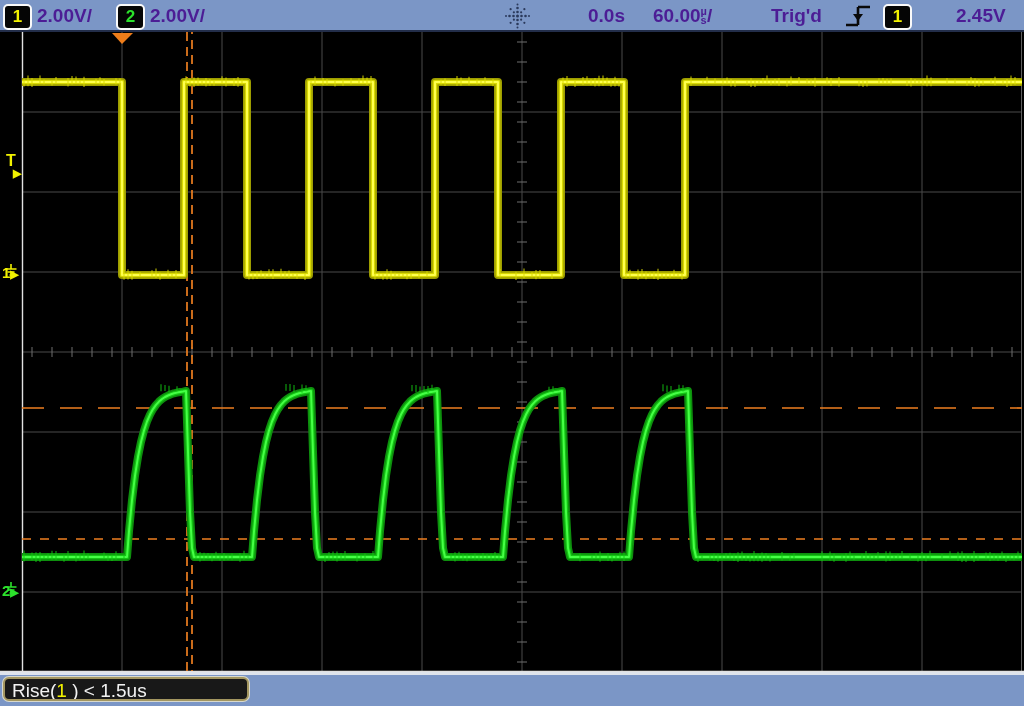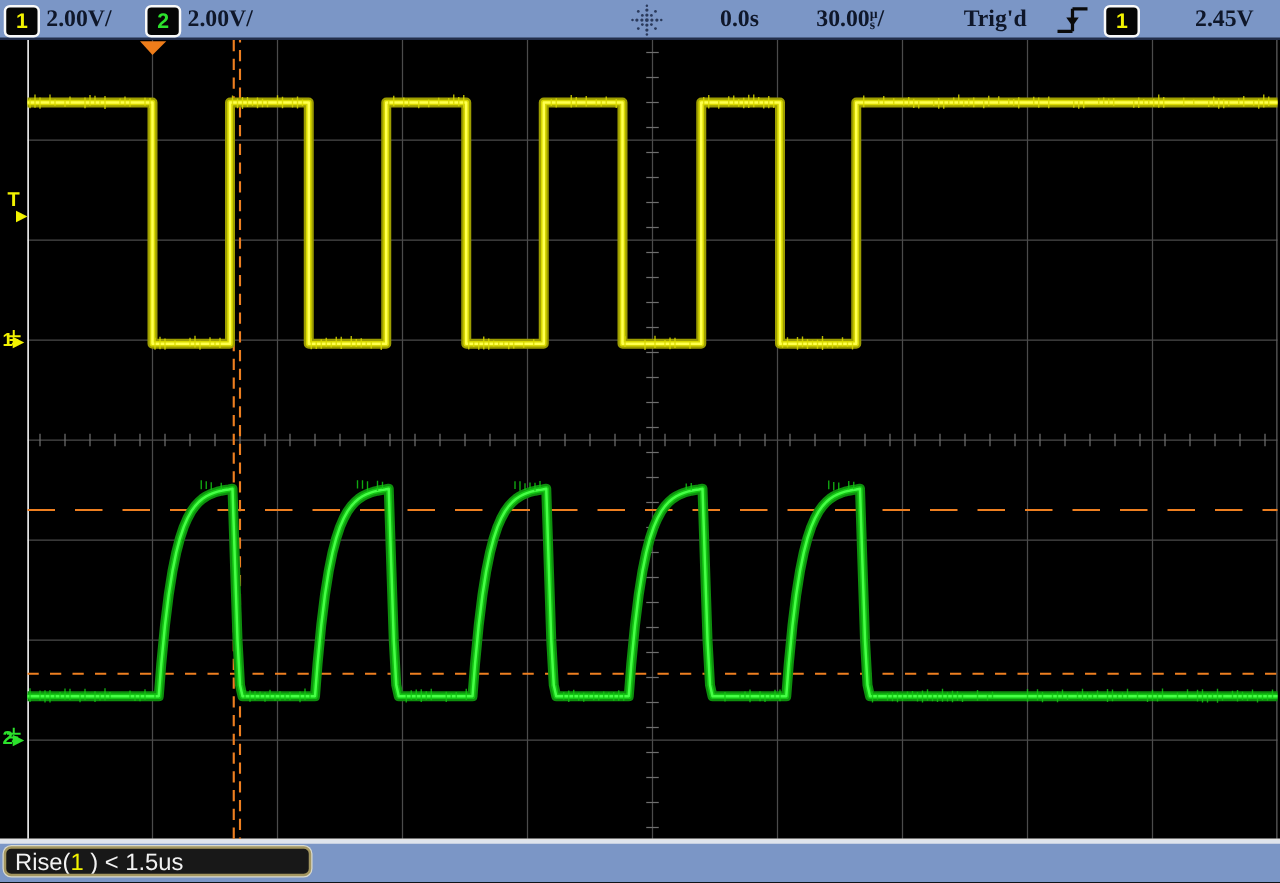--- a/index.html
+++ b/index.html
@@ -1,22 +1,22 @@
 <!DOCTYPE html>
 <html style="--header-bg: #7b96c6; --ch1: #f2f200; --ch2: #2ce22c; --box-border: #a39660;"><head>
 <meta charset="utf-8">
 <style>
   html,body{margin:0;padding:0;background:#000;}
   .screen{position:relative;width:1024px;height:706px;overflow:hidden;background:#000;
           font-family:"Liberation Sans",sans-serif;}
   
   .statusbar{position:absolute;left:0;top:0;width:1024px;height:32px;background:var(--header-bg);
              border-bottom:2px solid #232e4a;box-sizing:border-box;}
-  .hitem{position:absolute;top:4px;height:24px;line-height:24px;color:#0f172a;
-         font-size:19px;font-weight:bold;white-space:nowrap;font-family:Liberation Serif, serif;}
+  .hitem{position:absolute;top:4px;height:24px;line-height:24px;color:#4c1d95;
+         font-size:19px;font-weight:bold;white-space:nowrap;}
   .badge{position:absolute;top:4px;width:25px;height:22px;background:#050505;
          border:2px solid #fafafa;border-radius:5px;display:flex;align-items:center;
          justify-content:center;font-size:17px;font-weight:bold;box-sizing:content-box;}
   .badge.ch1{color:var(--ch1);} .badge.ch2{color:var(--ch2);}
   .usplit{display:inline-flex;flex-direction:column;vertical-align:top;
           font-size:11px;line-height:9px;font-weight:bold;margin-top:3px;}
   
   .plot{position:absolute;left:0;top:32px;width:1024px;height:640px;background:#000;}
   .plot svg{position:absolute;left:0;top:0;}
   .chmark{position:absolute;font-weight:bold;}
@@ -63,24 +63,24 @@
           <circle cx="20.37204" cy="19.87204" r="1.1" fill="#2b3a5c"></circle>
           <circle cx="17.12691" cy="9.37309" r="1.1" fill="#2b3a5c"></circle>
           <circle cx="20.37204" cy="6.12796" r="1.1" fill="#2b3a5c"></circle>
           <circle cx="9.87309" cy="16.62691" r="1.1" fill="#2b3a5c"></circle>
           <circle cx="6.62796" cy="19.87204" r="1.1" fill="#2b3a5c"></circle>
           <circle cx="9.87309" cy="9.37309" r="1.1" fill="#2b3a5c"></circle>
           <circle cx="6.62796" cy="6.12796" r="1.1" fill="#2b3a5c"></circle>
         </svg>
     </span>
 
-    <span class="hitem" style="left:576px">0.0s</span>
+    <span class="hitem" style="left:588px">0.0s</span>
 
     <span class="hitem" style="left:653px">
-      <span>30.00</span><span class="usplit">
+      <span>60.00</span><span class="usplit">
           <span>µ</span>
           <span>s</span>
         </span><span>/</span>
     </span>
 
     <span class="hitem" style="left:771px">Trig'd</span>
 
     <span class="hitem" style="left:845px;top:4px">
       <svg width="27" height="24" viewBox="0 0 27 24">
         <path d="M13 3 H25 M13 3 V21 M1 21 H13" stroke="#0a0a0a" stroke-width="2.6" fill="none"></path>

